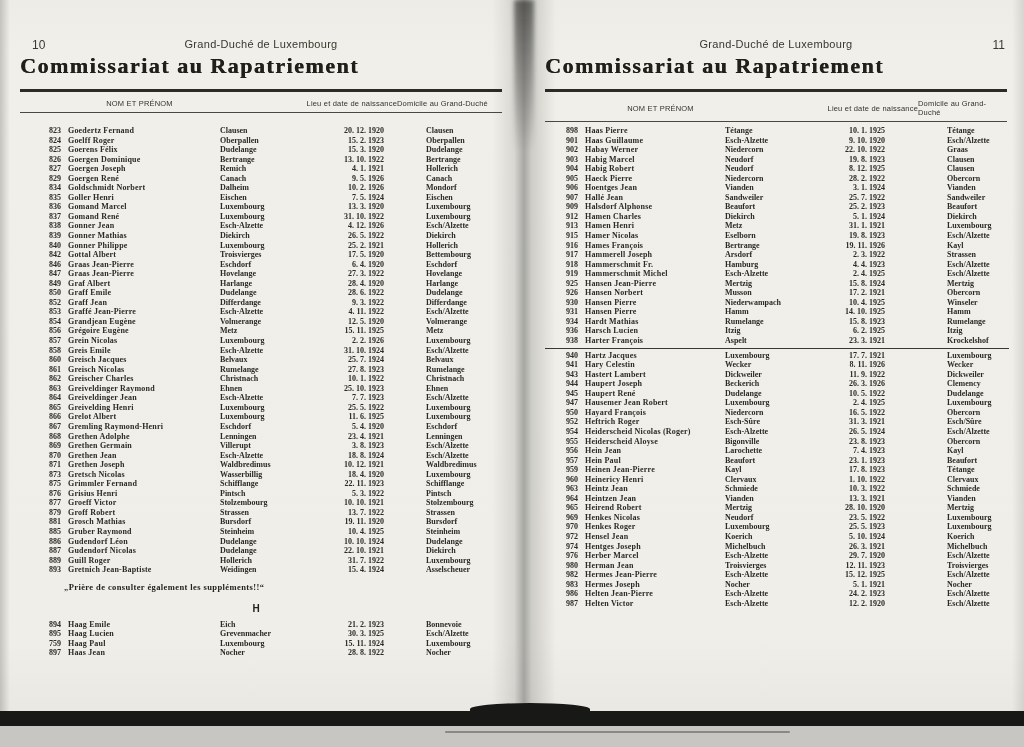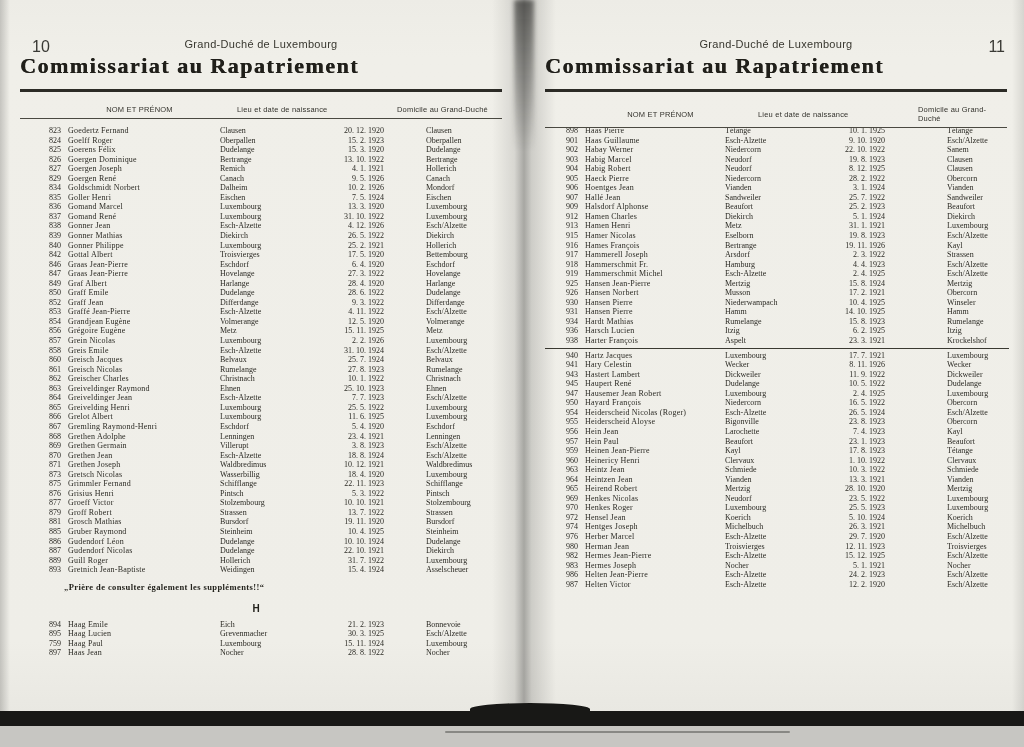--- a/index.html
+++ b/index.html
@@ -43,48 +43,48 @@
   .bottom-underline {
     position:absolute; left:445px; top:731px; width:345px; height:2px;
     background:rgba(60,60,58,0.45); border-radius:2px;
   }
   
   .page { position:absolute; top:30px; color:#26251f; }
   .page-left  { left:20px;  width:482px; }
   .page-right { left:545px; width:462px; }
 
   .pg-head { position:relative; height:92px; }
-  .pg-num { position:absolute; top:8px; font-size:16px; font-family:"Liberation Sans", sans-serif; color:#3a3a35; }
+  .pg-num { position:absolute; top:8px; font-size:12px; font-family:"Liberation Sans", sans-serif; color:#3a3a35; }
   .page-left  .pg-num { left:12px; }
   .page-right .pg-num { right:2px; }
   .pg-sub {
     text-align:center; font-family:"Liberation Sans", sans-serif;
     font-size:11px; color:#38372f; padding-top:8px; letter-spacing:0.3px;
   }
   .pg-title {
     text-align:left; font-family:"Liberation Serif", serif;
     font-weight:bold; font-size:22px; letter-spacing:1.5px; color:#201f1a;
     margin-top:3px;
     text-shadow:0.4px 0 0 #201f1a;
   }
   .rule-thick { height:3px; background:#2c2b26; margin-top:10px; }
   .rule-thin  { height:1px; background:#4a4941; }
   .col-heads {
     display:flex; align-items:center;
     font-family:"Liberation Sans", sans-serif; font-size:7.5px; color:#33322c;
-    padding:13px 0 4px 0; letter-spacing:0.2px;
+    padding:7px 0 4px 0; letter-spacing:0.2px;
   }
   .page-left  .col-heads { margin:0 6px 0 22px; }
   .page-right .col-heads { margin:0 10px 0 18px; }
   .ch-nom { width:195px; text-align:center; }
-  .ch-lieu { width:160px; text-align:left; }
+  .ch-lieu { width:160px; text-align:right; }
   .ch-dom { flex:1; text-align:left; }
 
   
-  .rows { margin-top:4px; }
+  .rows { margin-top:4px;font-weight:bold; }
   .page-left  .rows { padding-left:22px; padding-right:2px; }
   .page-right .rows { padding-left:14px; padding-right:2px; }
   .trow { display:flex; height:9.55px; line-height:9.55px; font-size:8px; color:#2b2a24; }
   .c-num { width:26px; text-align:right; padding-right:7px; flex:none; }
   .c-name { width:152px; flex:none; letter-spacing:0.2px; white-space:nowrap; overflow:hidden; }
   .c-birth { width:92px; flex:none; white-space:nowrap; }
   .c-date { width:72px; flex:none; text-align:right; white-space:nowrap; }
   .c-dom { flex:1; padding-left:42px; white-space:nowrap; overflow:hidden; }
   .page-right .c-name { width:140px; }
   .page-right .c-birth { width:96px; }
@@ -512,21 +512,21 @@
           <span class="c-name">Haas Guillaume</span>
           <span class="c-birth">Esch-Alzette</span>
           <span class="c-date">9. 10. 1920</span>
           <span class="c-dom">Esch/Alzette</span>
         </div>
         <div class="trow">
           <span class="c-num">902</span>
           <span class="c-name">Habay Werner</span>
           <span class="c-birth">Niedercorn</span>
           <span class="c-date">22. 10. 1922</span>
-          <span class="c-dom">Sanem</span>
+          <span class="c-dom">Graas</span>
         </div>
         <div class="trow">
           <span class="c-num">903</span>
           <span class="c-name">Habig Marcel</span>
           <span class="c-birth">Neudorf</span>
           <span class="c-date">19. 8. 1923</span>
           <span class="c-dom">Clausen</span>
         </div>
         <div class="trow">
           <span class="c-num">904</span>
@@ -677,20 +677,27 @@
           <span class="c-dom">Wecker</span>
         </div>
         <div class="trow">
           <span class="c-num">943</span>
           <span class="c-name">Hastert Lambert</span>
           <span class="c-birth">Dickweiler</span>
           <span class="c-date">11. 9. 1922</span>
           <span class="c-dom">Dickweiler</span>
         </div>
         <div class="trow">
+          <span class="c-num">944</span>
+          <span class="c-name">Haupert Joseph</span>
+          <span class="c-birth">Beckerich</span>
+          <span class="c-date">26. 3. 1926</span>
+          <span class="c-dom">Clemency</span>
+        </div>
+        <div class="trow">
           <span class="c-num">945</span>
           <span class="c-name">Haupert René</span>
           <span class="c-birth">Dudelange</span>
           <span class="c-date">10. 5. 1922</span>
           <span class="c-dom">Dudelange</span>
         </div>
         <div class="trow">
           <span class="c-num">947</span>
           <span class="c-name">Hausemer Jean Robert</span>
           <span class="c-birth">Luxembourg</span>
@@ -698,20 +705,27 @@
           <span class="c-dom">Luxembourg</span>
         </div>
         <div class="trow">
           <span class="c-num">950</span>
           <span class="c-name">Hayard François</span>
           <span class="c-birth">Niedercorn</span>
           <span class="c-date">16. 5. 1922</span>
           <span class="c-dom">Obercorn</span>
         </div>
         <div class="trow">
+          <span class="c-num">952</span>
+          <span class="c-name">Heftrich Roger</span>
+          <span class="c-birth">Esch-Sûre</span>
+          <span class="c-date">31. 3. 1921</span>
+          <span class="c-dom">Esch/Sûre</span>
+        </div>
+        <div class="trow">
           <span class="c-num">954</span>
           <span class="c-name">Heiderscheid Nicolas (Roger)</span>
           <span class="c-birth">Esch-Alzette</span>
           <span class="c-date">26. 5. 1924</span>
           <span class="c-dom">Esch/Alzette</span>
         </div>
         <div class="trow">
           <span class="c-num">955</span>
           <span class="c-name">Heiderscheid Aloyse</span>
           <span class="c-birth">Bigonville</span>

